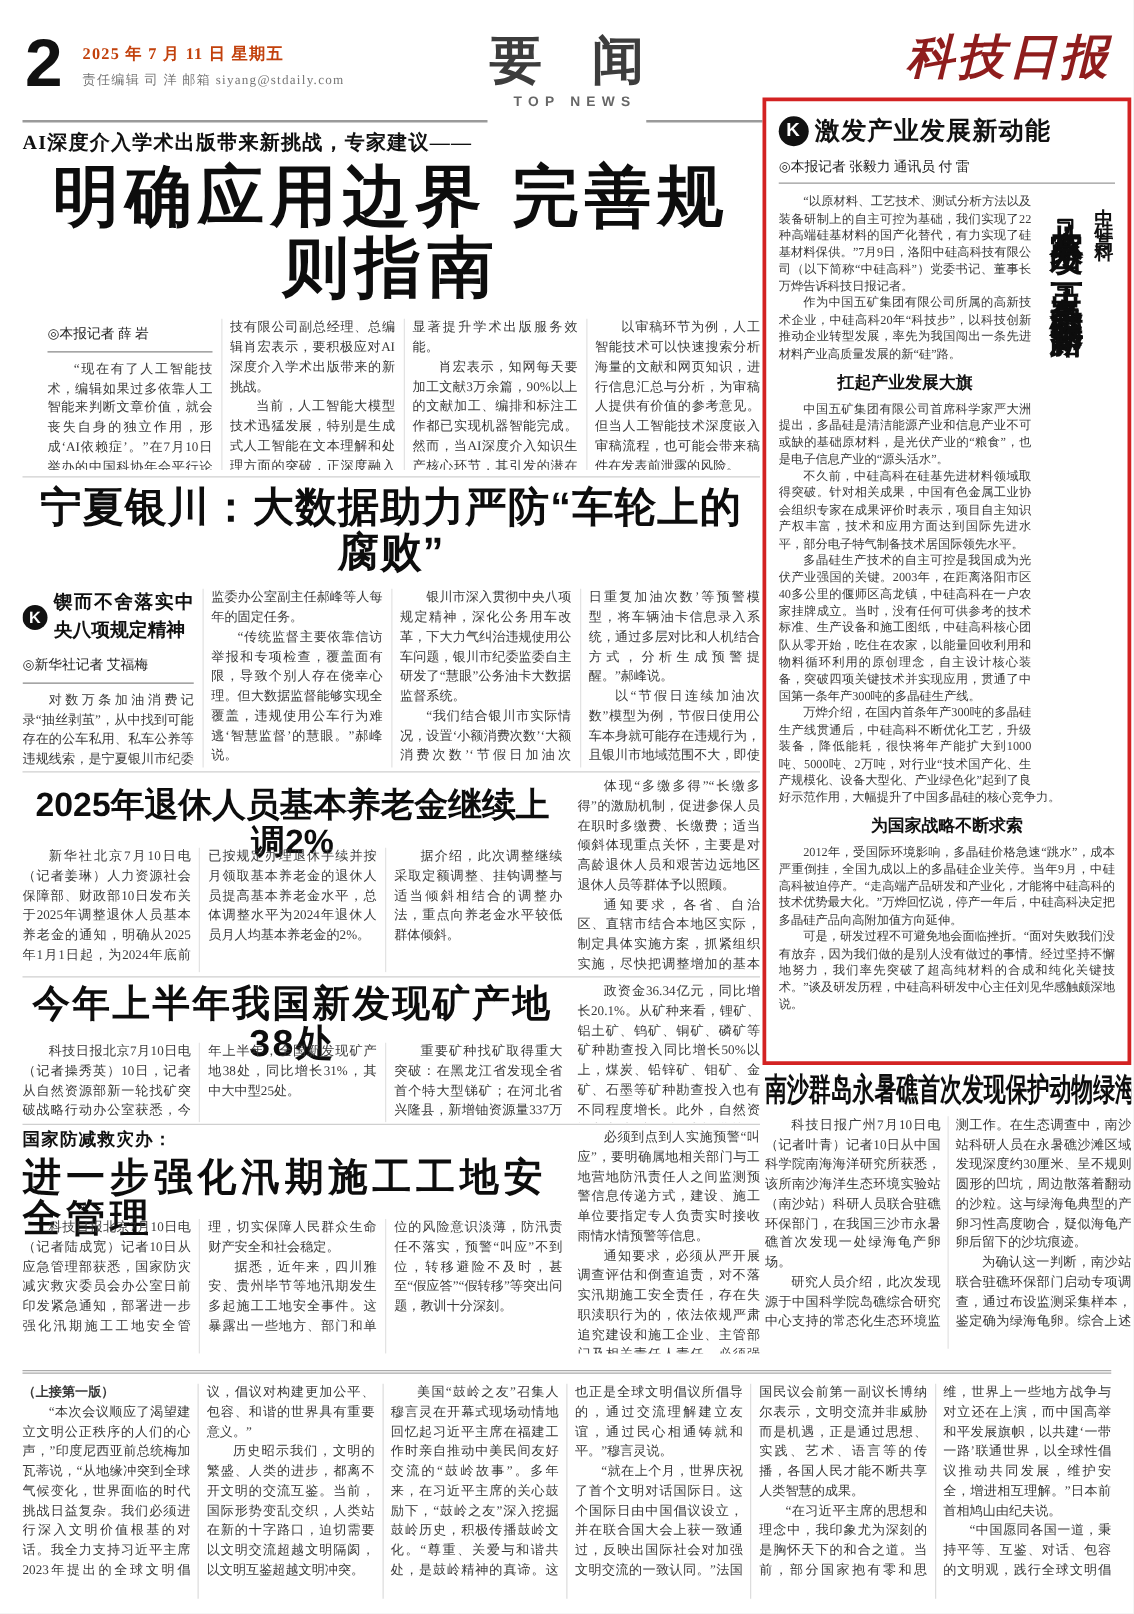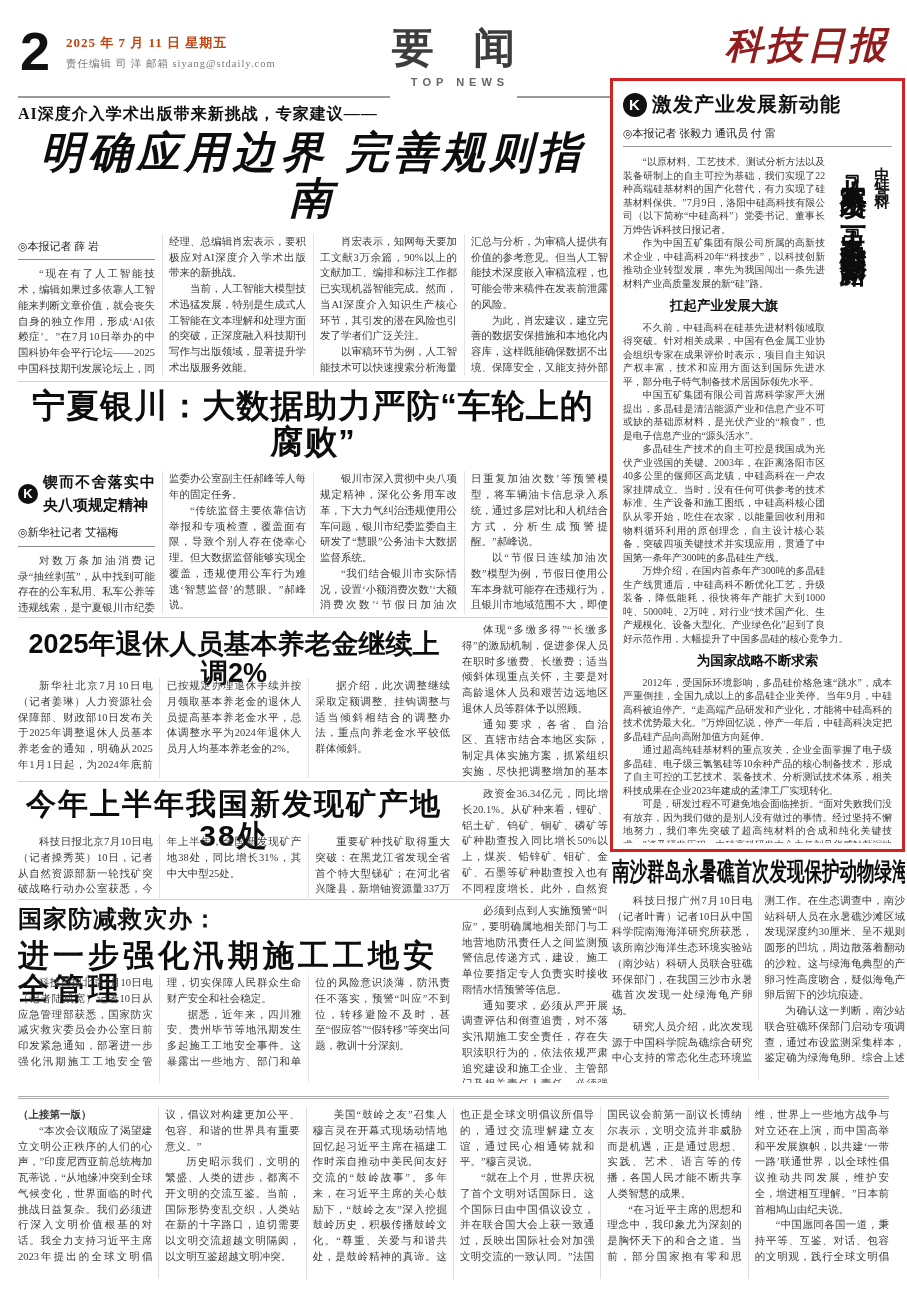--- a/index.html
+++ b/index.html
@@ -32,37 +32,37 @@
     font-weight:900;font-size:13px;flex:0 0 auto;}
   .body{font-size:10.5px;line-height:1.5;text-align:justify;color:#3a3a3a;column-fill:auto;}
   .body p{margin:0;text-indent:2em;}
   .cols4{column-count:4;column-gap:14px;column-rule:1px solid #e3e3e3;}
   .cols3{column-count:3;column-gap:14px;column-rule:1px solid #e3e3e3;}
   .cols2{column-count:2;column-gap:12px;column-rule:1px solid #e3e3e3;}
   .sep{position:absolute;left:18px;width:590px;height:1px;background:#cfcfcf;}
   
   .art{position:absolute;overflow:hidden;}
   #ai-art{left:18px;top:104px;width:590px;height:272px;}
-  #ai-art .headline{font-size:43px;letter-spacing:5px;text-align:center;margin:4px 0 12px 0;font-style:italic;}
+  #ai-art .headline{font-size:53px;letter-spacing:5px;text-align:center;margin:4px 0 12px 0;}
   #yc-art{left:18px;top:386px;width:590px;height:228px;}
   #yc-art .headline{font-size:33px;letter-spacing:1px;text-align:center;margin:2px 0 12px 0;}
   #yc-art .badge{font-size:15px;margin-bottom:4px;}
   .split-art .headline-wrap{position:absolute;left:0;top:0;width:432px;}
   .split-art .sidecol{position:absolute;right:0;top:0;width:146px;overflow:hidden;}
   .split-art .mainbody{position:absolute;left:0;overflow:hidden;width:432px;}
   #pen-art{left:18px;top:622px;width:590px;height:156px;}
   #pen-art .headline{font-size:27px;letter-spacing:0px;margin:8px 0 0 0;text-align:center;}
   #pen-art .mainbody{top:56px;height:100px;}
   #pen-art .sidecol{height:156px;}
   #min-art{left:18px;top:786px;width:590px;height:112px;}
   #min-art .headline{font-size:30px;letter-spacing:2px;margin:2px 0 0 0;text-align:center;}
   #min-art .mainbody{top:48px;height:64px;}
   #min-art .sidecol{height:112px;}
   #fl-art{left:18px;top:903px;width:590px;height:180px;}
-  #fl-art .kicker{font-size:24px;font-family:Liberation Serif, serif;}
+  #fl-art .kicker{font-size:14px;font-family:Liberation Serif, serif;}
   #fl-art .headline{font-size:31px;letter-spacing:4px;margin:4px 0 0 0;}
   #fl-art .mainbody{top:72px;height:108px;}
   #fl-art .sidecol{height:180px;}
   
   #silicon{position:absolute;left:610px;top:78px;width:295px;height:774px;
     border:3px solid #d32222;background:#fff;box-sizing:border-box;padding:10px 10px 6px 10px;overflow:hidden;}
   #silicon .badge{font-size:20px;letter-spacing:1px;margin-bottom:4px;}
   #silicon .kicon{width:24px;height:24px;font-size:15px;}
   #silicon .byline{border-bottom:1px solid #999;margin-bottom:8px;}
   #silicon .body{font-size:9.8px;line-height:1.38;}
@@ -92,21 +92,21 @@
   <div class="editorline">责任编辑 司 洋  邮箱 siyang@stdaily.com</div>
   <div class="section-title">要 闻</div>
   <div class="section-sub">TOP NEWS</div>
   <div class="masthead">科技日报</div>
   <div class="hrule left"></div>
   <div class="hrule right"></div>
 
   <div class="art" id="ai-art">
     <div class="kicker">AI深度介入学术出版带来新挑战，专家建议——</div>
     <div class="headline">明确应用边界 完善规则指南</div>
-    <div class="body cols4" style="height:170px;">
+    <div class="body cols4" style="height:170px;margin-left:20px;">
       <div class="byline">◎本报记者 薛 岩</div>
       <div>
           <p>“现在有了人工智能技术，编辑如果过多依靠人工智能来判断文章价值，就会丧失自身的独立作用，形成‘AI依赖症’。”在7月10日举办的中国科协年会平行论坛——2025中国科技期刊发展论坛上，同方知网数字科技有限公司副总经理、总编辑肖宏表示，要积极应对AI深度介入学术出版带来的新挑战。</p>
           <p>当前，人工智能大模型技术迅猛发展，特别是生成式人工智能在文本理解和处理方面的突破，正深度融入科技期刊写作与出版领域，显著提升学术出版服务效能。</p>
           <p>肖宏表示，知网每天要加工文献3万余篇，90%以上的文献加工、编排和标注工作都已实现机器智能完成。然而，当AI深度介入知识生产核心环节，其引发的潜在风险也引发了学者们广泛关注。</p>
           <p>以审稿环节为例，人工智能技术可以快速搜索分析海量的文献和网页知识，进行信息汇总与分析，为审稿人提供有价值的参考意见。但当人工智能技术深度嵌入审稿流程，也可能会带来稿件在发表前泄露的风险。</p>
           <p>为此，肖宏建议，建立完善的数据安保措施和本地化内容库，这样既能确保数据不出境、保障安全，又能支持外部专家调用数据进行审稿。</p>
         </div>
     </div>
   </div>
@@ -201,29 +201,28 @@
       <div class="v-strip">
         <div class="v-pre">中硅高科：</div>
         <div class="v-main">从农家『出发』，走出一条『硅』基创新路</div>
       </div>
       <div>
           <p>“以原材料、工艺技术、测试分析方法以及装备研制上的自主可控为基础，我们实现了22种高端硅基材料的国产化替代，有力实现了硅基材料保供。”7月9日，洛阳中硅高科技有限公司（以下简称“中硅高科”）党委书记、董事长万烨告诉科技日报记者。</p>
           <p>作为中国五矿集团有限公司所属的高新技术企业，中硅高科20年“科技步”，以科技创新推动企业转型发展，率先为我国闯出一条先进材料产业高质量发展的新“硅”路。</p>
         </div>
       <div class="subhead">扛起产业发展大旗</div>
       <div>
+          <p>中国五矿集团有限公司首席科学家严大洲提出，多晶硅是清洁能源产业和信息产业不可或缺的基础原材料，是光伏产业的“粮食”，也是电子信息产业的“源头活水”。</p>
           <p>不久前，中硅高科在硅基先进材料领域取得突破。针对相关成果，中国有色金属工业协会组织专家在成果评价时表示，项目自主知识产权丰富，技术和应用方面达到国际先进水平，部分电子特气制备技术居国际领先水平。</p>
-          <p>中国五矿集团有限公司首席科学家严大洲提出，多晶硅是清洁能源产业和信息产业不可或缺的基础原材料，是光伏产业的“粮食”，也是电子信息产业的“源头活水”。</p>
           <p>多晶硅生产技术的自主可控是我国成为光伏产业强国的关键。2003年，在距离洛阳市区40多公里的偃师区高龙镇，中硅高科在一户农家挂牌成立。当时，没有任何可供参考的技术标准、生产设备和施工图纸，中硅高科核心团队从零开始，吃住在农家，以能量回收利用和物料循环利用的原创理念，自主设计核心装备，突破四项关键技术并实现应用，贯通了中国第一条年产300吨的多晶硅生产线。</p>
           <p>万烨介绍，在国内首条年产300吨的多晶硅生产线贯通后，中硅高科不断优化工艺，升级装备，降低能耗，很快将年产能扩大到1000吨、5000吨、2万吨，对行业“技术国产化、生产规模化、设备大型化、产业绿色化”起到了良好示范作用，大幅提升了中国多晶硅的核心竞争力。</p>
         </div>
       <div class="subhead">为国家战略不断求索</div>
       <div>
           <p>2012年，受国际环境影响，多晶硅价格急速“跳水”，成本严重倒挂，全国九成以上的多晶硅企业关停。当年9月，中硅高科被迫停产。“走高端产品研发和产业化，才能将中硅高科的技术优势最大化。”万烨回忆说，停产一年后，中硅高科决定把多晶硅产品向高附加值方向延伸。</p>
-          <p>通过超高纯硅基材料的重点攻关，企业全面掌握了电子级多晶硅、电子级三氯氢硅等10余种产品的核心制备技术，形成了自主可控的工艺技术、装备技术、分析测试技术体系，相关科技成果在企业2023年建成的孟津工厂实现转化。</p>
           <p>可是，研发过程不可避免地会面临挫折。“面对失败我们没有放弃，因为我们做的是别人没有做过的事情。经过坚持不懈地努力，我们率先突破了超高纯材料的合成和纯化关键技术。”谈及研发历程，中硅高科研发中心主任刘见华感触颇深地说。</p>
         </div>
     </div>
   </div>
 
   <div class="art" id="turtle">
     <div class="headline">南沙群岛永暑礁首次发现保护动物绿海龟</div>
     <div class="body cols2">
       <div>
           <p>科技日报广州7月10日电（记者叶青）记者10日从中国科学院南海海洋研究所获悉，该所南沙海洋生态环境实验站（南沙站）科研人员联合驻礁环保部门，在我国三沙市永暑礁首次发现一处绿海龟产卵场。</p>

